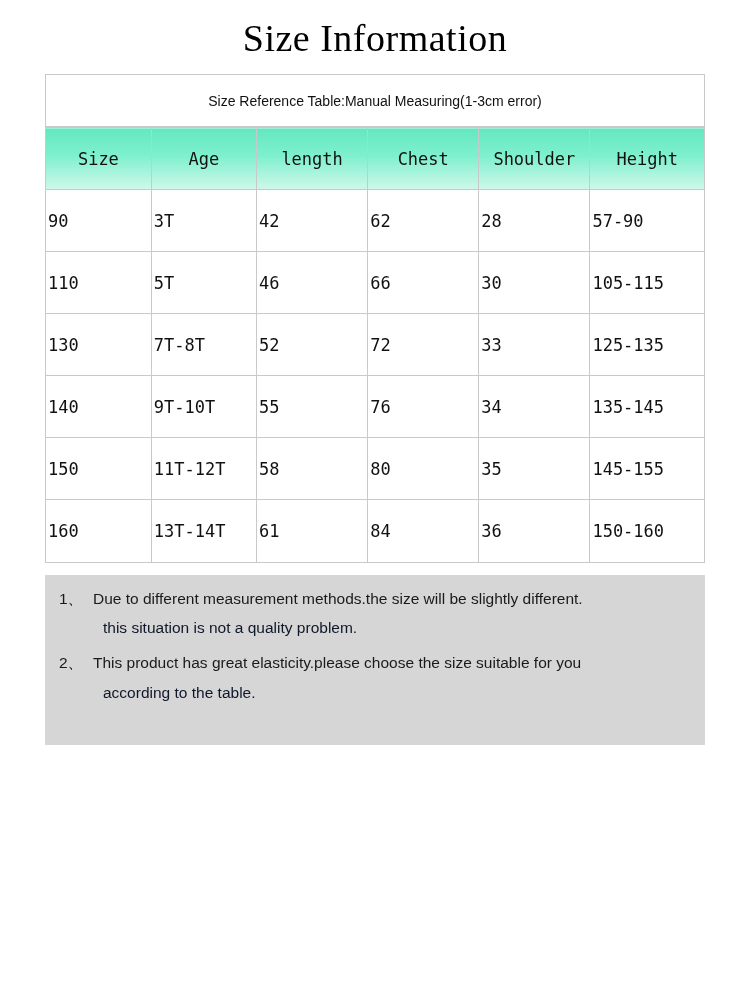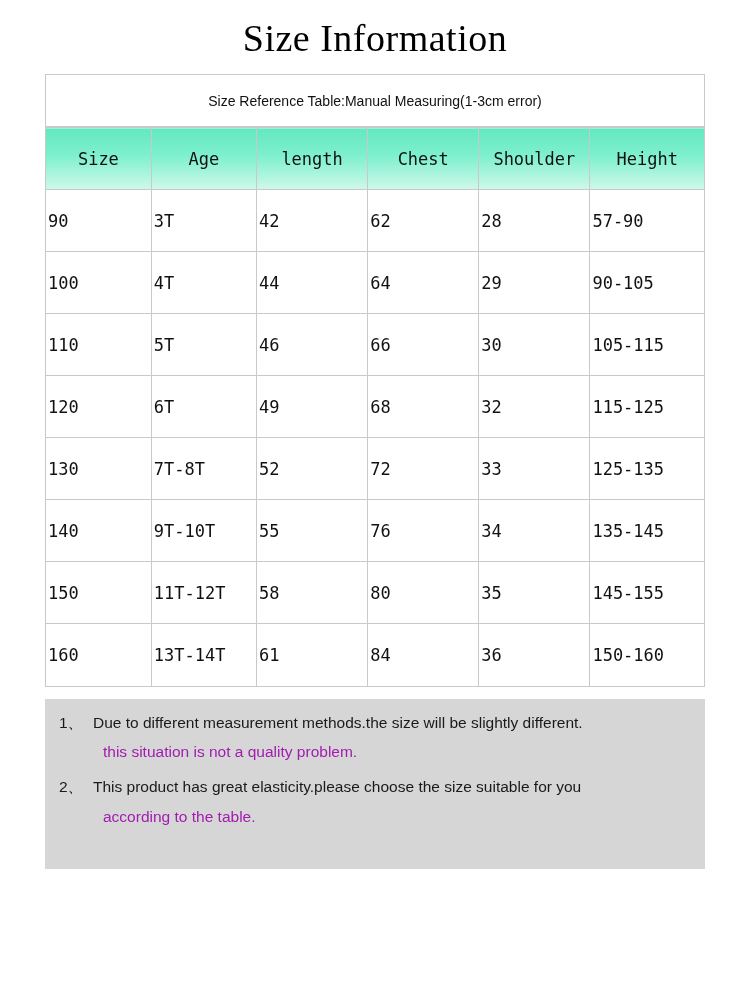--- a/index.html
+++ b/index.html
@@ -97,21 +97,21 @@
   }
   .note-num {
     width: 34px;
     flex: 0 0 34px;
     font-family: "Liberation Sans", sans-serif;
   }
   .note-text { flex: 1; }
   .note-cont {
     font-family: "Liberation Sans", sans-serif;
     font-size: 15.5px;
-    color: #a21caf;
+    color: #0f172a;
     margin: 0 0 16px 44px;
     line-height: 1.25;
   }
 </style>
 </head>
 <body>
 
 <div class="page">
 
   <div class="page-title">Size Information</div>
@@ -142,42 +142,26 @@
       <tbody>
         <tr>
           <td>90</td>
           <td>3T</td>
           <td>42</td>
           <td>62</td>
           <td>28</td>
           <td>57-90</td>
         </tr>
         <tr>
-          <td>100</td>
-          <td>4T</td>
-          <td>44</td>
-          <td>64</td>
-          <td>29</td>
-          <td>90-105</td>
-        </tr>
-        <tr>
           <td>110</td>
           <td>5T</td>
           <td>46</td>
           <td>66</td>
           <td>30</td>
           <td>105-115</td>
-        </tr>
-        <tr>
-          <td>120</td>
-          <td>6T</td>
-          <td>49</td>
-          <td>68</td>
-          <td>32</td>
-          <td>115-125</td>
         </tr>
         <tr>
           <td>130</td>
           <td>7T-8T</td>
           <td>52</td>
           <td>72</td>
           <td>33</td>
           <td>125-135</td>
         </tr>
         <tr>

